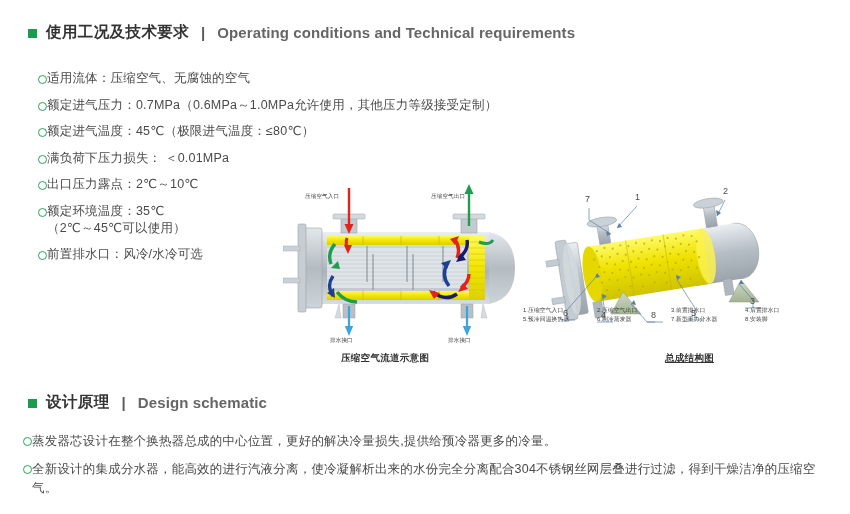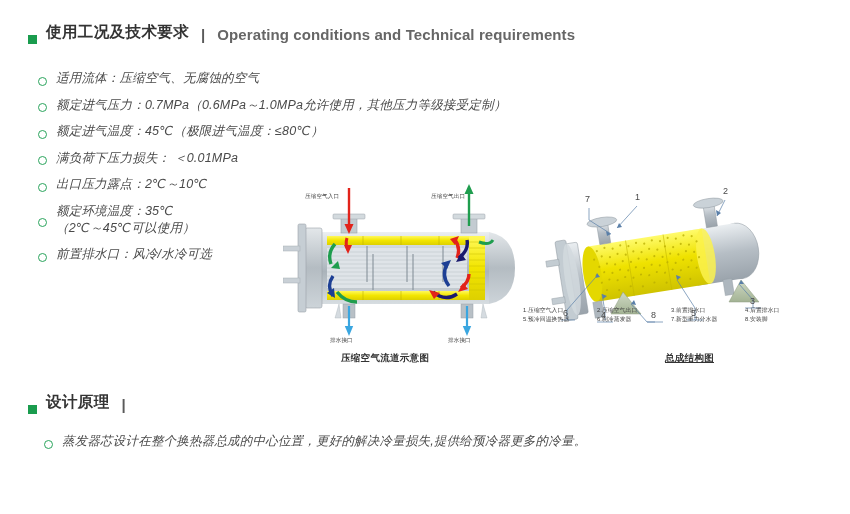--- a/index.html
+++ b/index.html
@@ -12,21 +12,21 @@
     background: #ffffff;
     font-family: "Liberation Sans", "DejaVu Sans", sans-serif;
     color: #3c3c3c;
     overflow: hidden;
     position: relative;
   }
 
   
   .section-head {
     display: flex;
-    align-items: flex-end;
+    align-items: center;
     gap: 9px;
   }
   .head-marker {
     width: 9px;
     height: 9px;
     background: #1a9c4e;
     flex: 0 0 auto;
     position: relative;
     top: 1px;
   }
@@ -54,44 +54,42 @@
 
   
   .bullet-list {
     position: absolute;
     list-style: none;
     margin: 0;
     padding: 0;
   }
   .bullet-item {
     display: flex;
-    align-items: center;
-    gap: 9px;
-    font-style: italic;
+    align-items: flex-start;
   }
   .bullet-dot {
     flex: 0 0 auto;
     width: 7px;
     height: 7px;
     border: 1.3px solid #2aa45c;
     border-radius: 50%;
     margin-top: 5px;
   }
   .bullet-text {
     font-size: 12.5px;
     line-height: 17px;
     color: #4a4a4a;
     letter-spacing: .2px;
     white-space: pre-line;
   }
 
   #spec-list { left: 38px; top: 70px; width: 520px; }
   #spec-list .bullet-item { margin-bottom: 9.5px; }
 
-  #design-list { left: 44px; top: 432px; width: 800px; }
+  #design-list { left: 23px; top: 432px; width: 800px; }
   #design-list .bullet-item { margin-bottom: 9px; }
   #design-list .bullet-text { line-height: 19px; }
 
   
   #figures {
     position: absolute;
     left: 270px;
     top: 180px;
     width: 560px;
     height: 185px;
@@ -549,20 +547,25 @@
     </div>
 
     <span class="fig-caption" id="caption-assembly">总成结构图</span>
   </div>
 </div>
 
 <div class="section-head" id="heading-design">
   <span class="head-marker"></span>
   <span class="head-cn">设计原理</span>
   <span class="head-sep">|</span>
+  <span class="head-en">Design schematic</span>
 </div>
 
 <ul class="bullet-list" id="design-list">
   <li class="bullet-item">
     <span class="bullet-dot"></span>
     <span class="bullet-text">蒸发器芯设计在整个换热器总成的中心位置，更好的解决冷量损失,提供给预冷器更多的冷量。</span>
   </li>
+  <li class="bullet-item">
+    <span class="bullet-dot"></span>
+    <span class="bullet-text">全新设计的集成分水器，能高效的进行汽液分离，使冷凝解析出来的水份完全分离配合304不锈钢丝网层叠进行过滤，得到干燥洁净的压缩空气。</span>
+  </li>
 </ul>
 
 </body></html>

